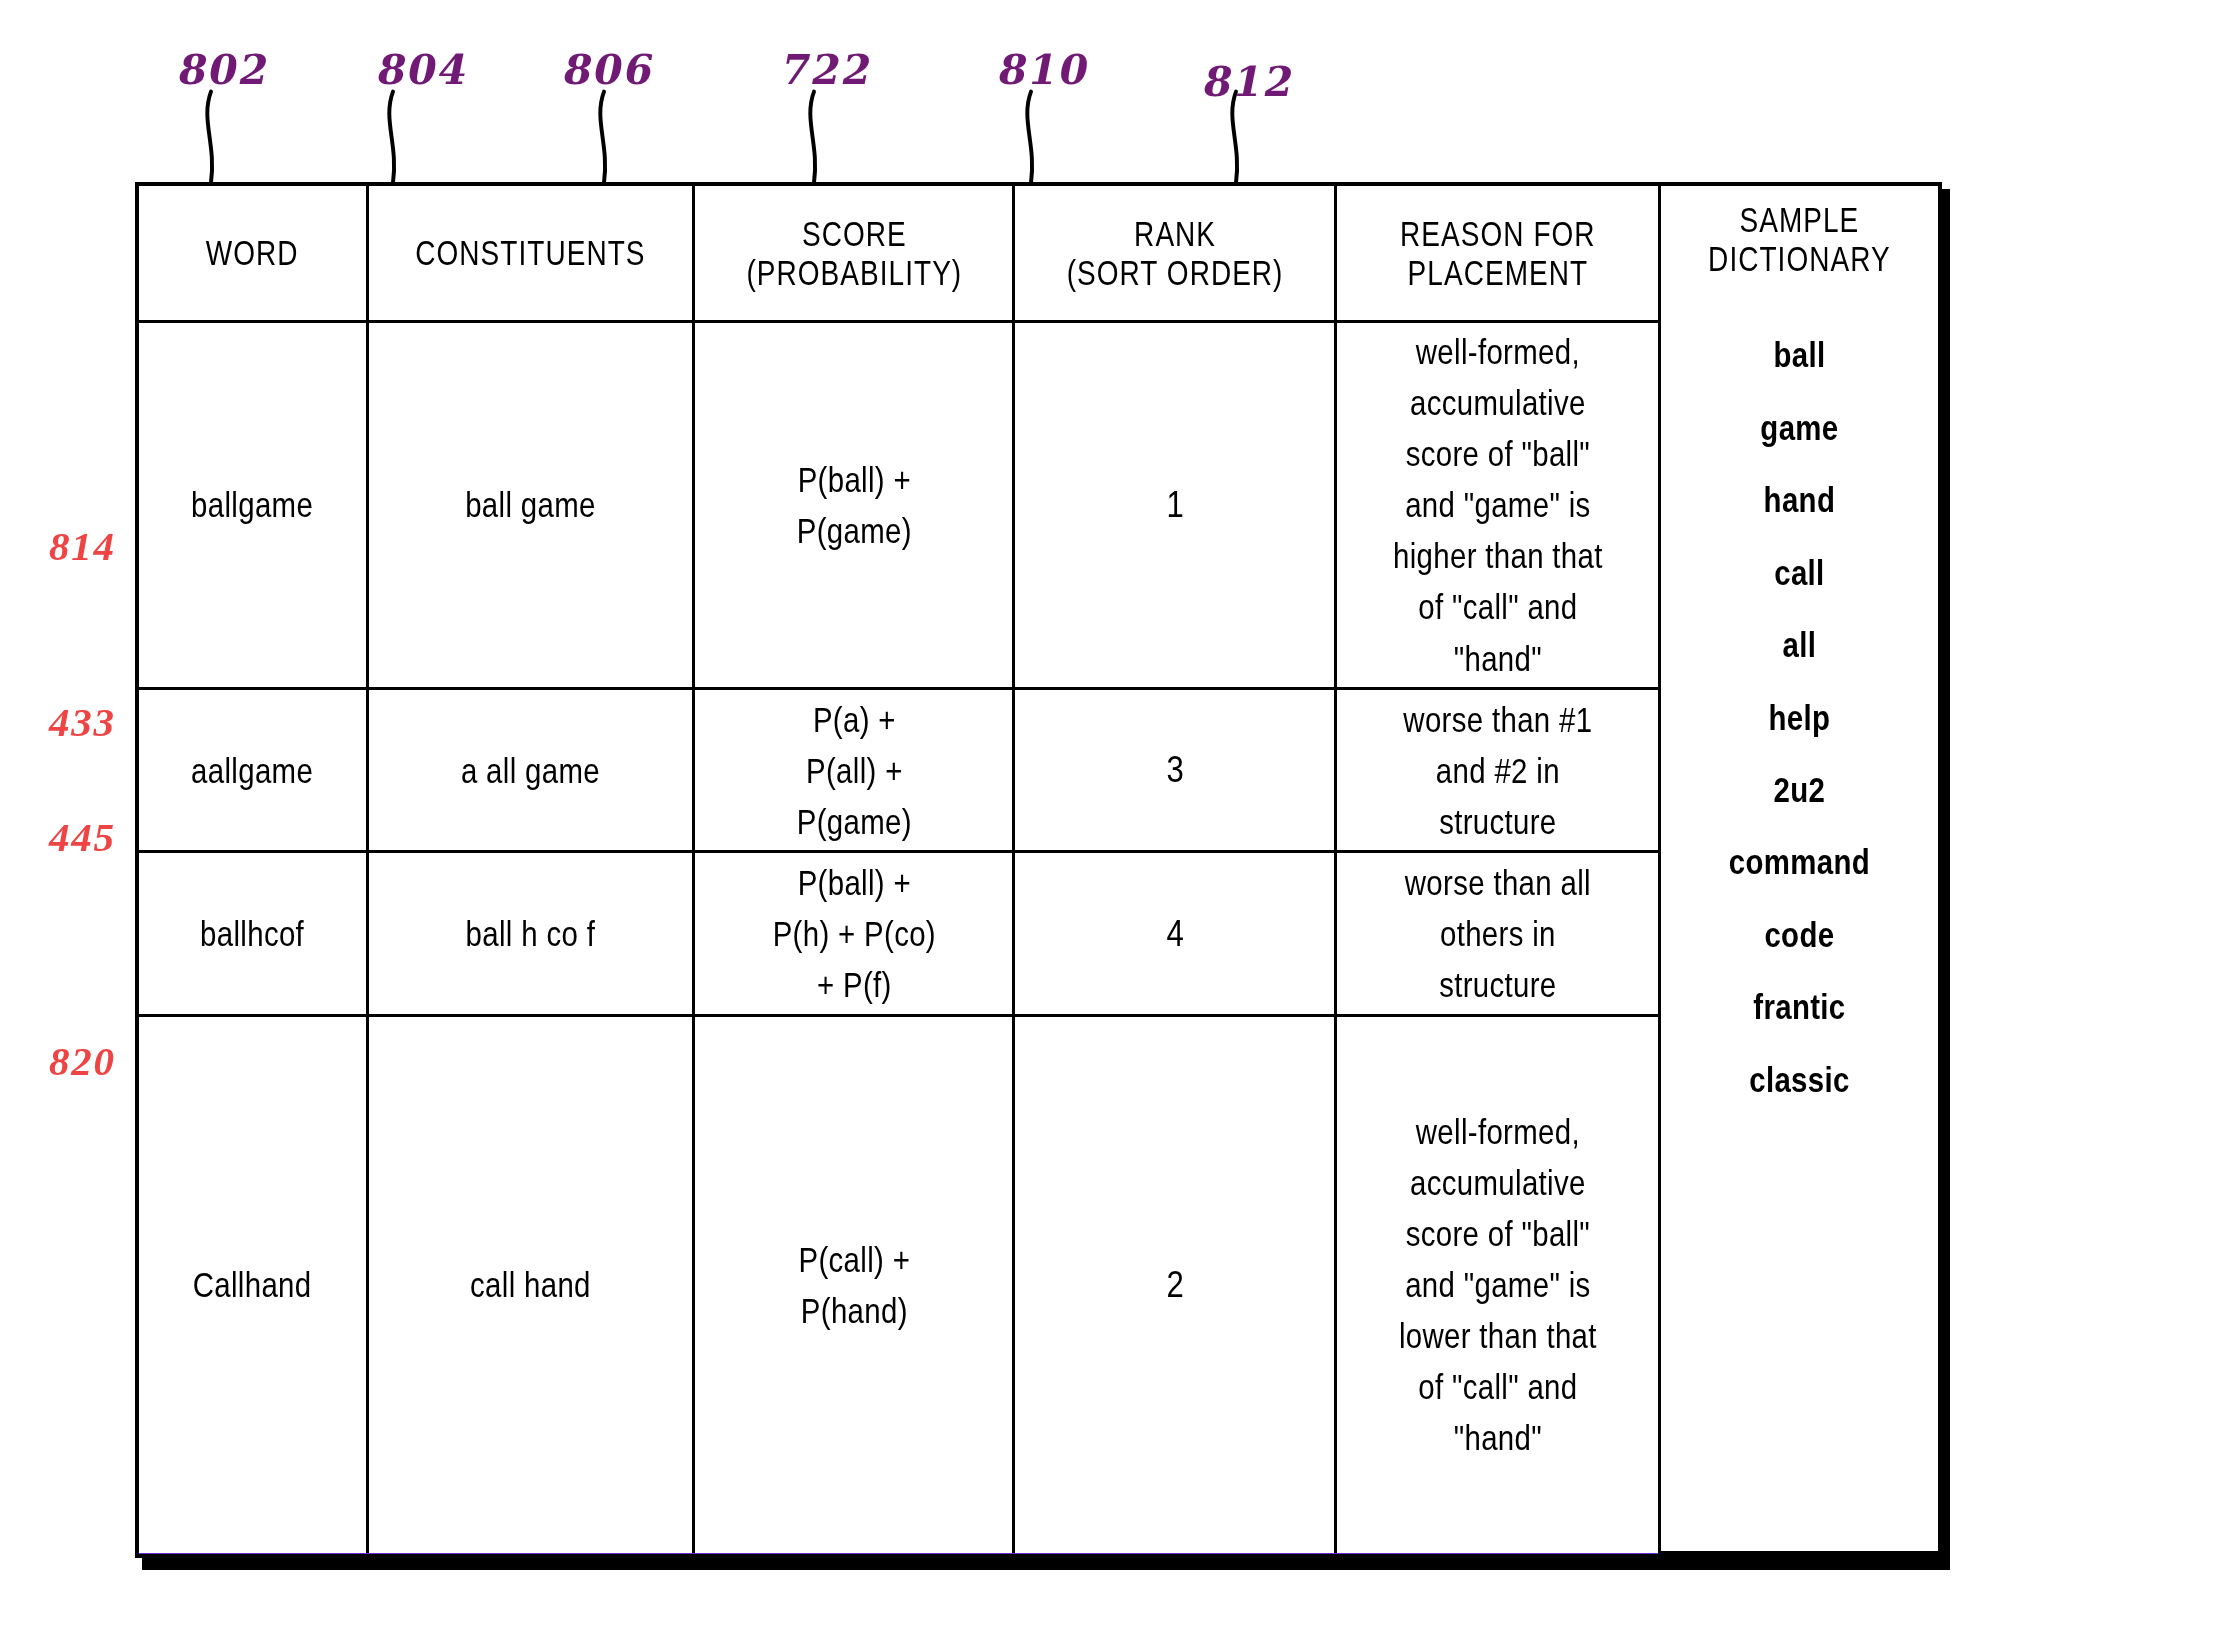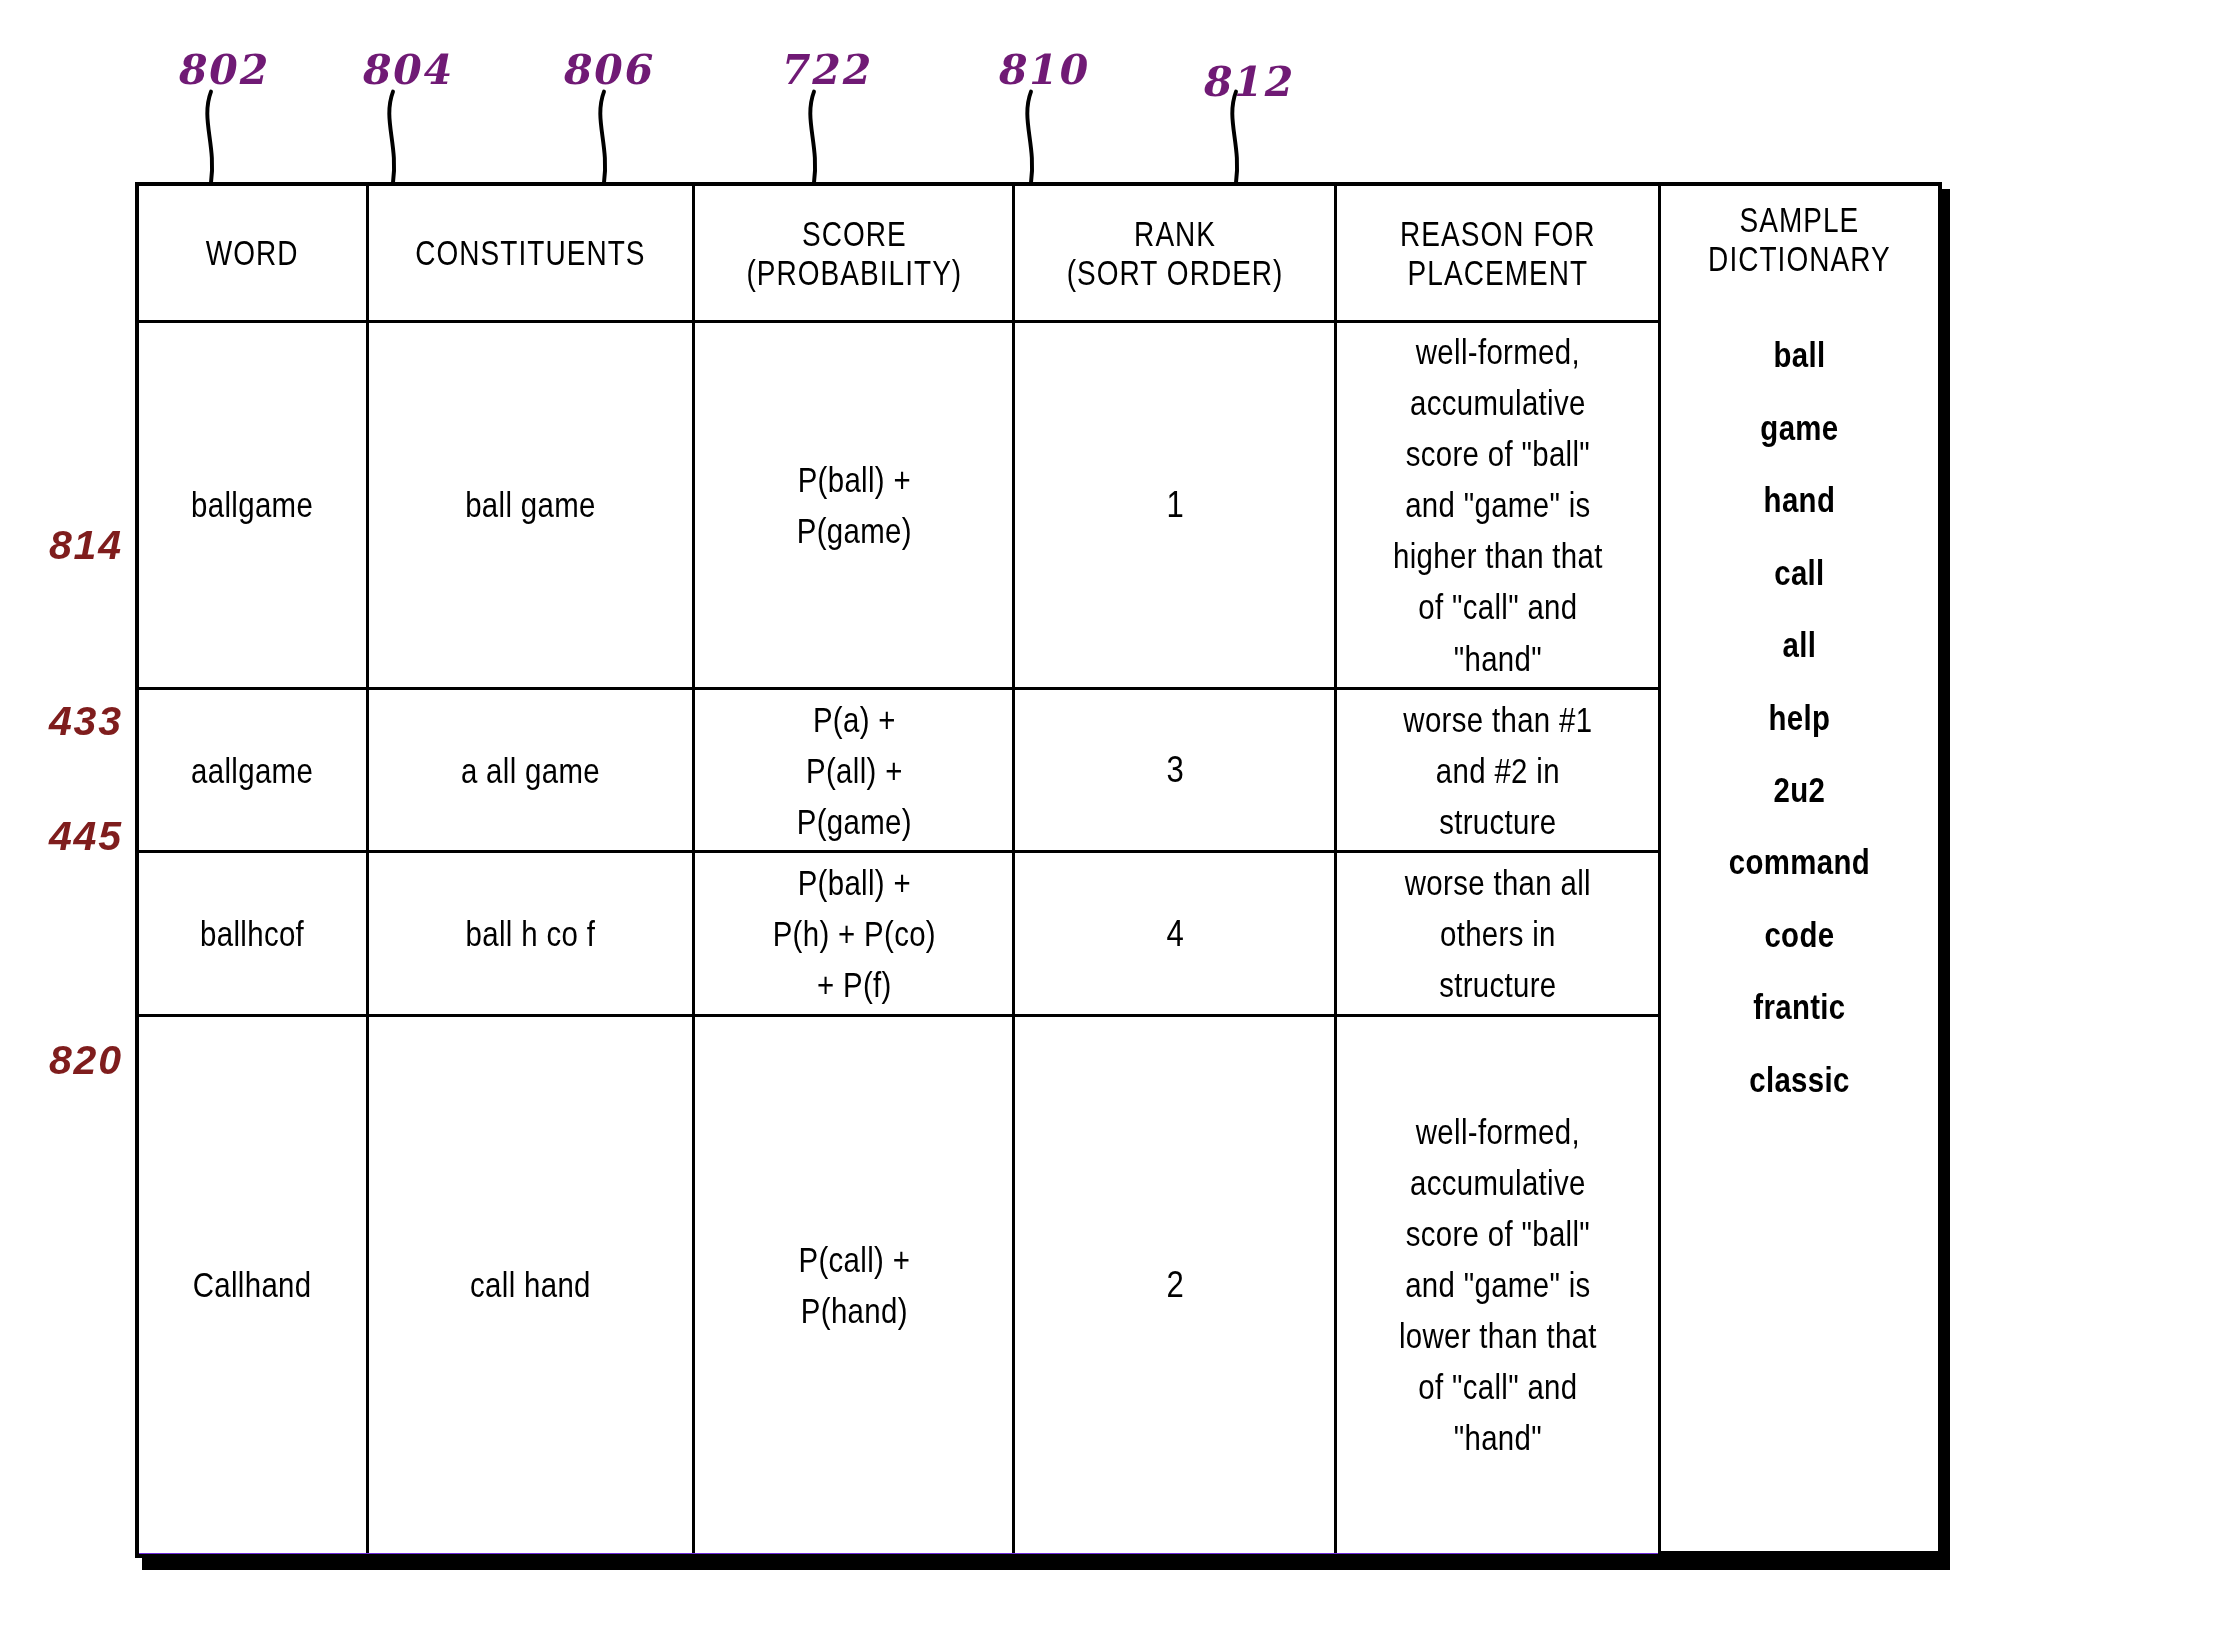--- a/index.html
+++ b/index.html
@@ -22,26 +22,26 @@
     font-family: "DejaVu Serif", serif;
     font-style: italic;
     font-weight: bold;
     font-size: 41px;
     letter-spacing: 1.8px;
     color: #701a75;
     white-space: nowrap;
   }
   .ref-left {
     position: absolute;
-    font-family: Liberation Sans, sans-serif;
+    font-family: Liberation Serif, serif;
     font-style: italic;
     font-weight: bold;
     font-size: 41px;
     letter-spacing: 1.8px;
-    color: #7f1d1d;
+    color: #ef4444;
     white-space: nowrap;
   }
   .leader-top {
     position: absolute;
     overflow: visible;
   }
   .leader-left {
     position: absolute;
     overflow: visible;
   }
@@ -156,21 +156,21 @@
   .lines div { white-space: nowrap; }
 </style>
 </head>
 <body>
 
 <div class="ref-top" style="left:179px; top:46px;">802</div>
 <svg class="leader-top" style="left:197px; top:89px;" width="35" height="98" viewBox="0 0 40 110">
   <path d="M16,2 C4,34 22,62 16,106" stroke="#000" stroke-width="4.5" fill="none" stroke-linecap="round"></path>
 </svg>
 
-<div class="ref-top" style="left:363px; top:46px;">804</div>
+<div class="ref-top" style="left:378px; top:46px;">804</div>
 <svg class="leader-top" style="left:379px; top:89px;" width="35" height="98" viewBox="0 0 40 110">
   <path d="M16,2 C4,34 22,62 16,106" stroke="#000" stroke-width="4.5" fill="none" stroke-linecap="round"></path>
 </svg>
 
 <div class="ref-top" style="left:564px; top:46px;">806</div>
 <svg class="leader-top" style="left:590px; top:89px;" width="35" height="98" viewBox="0 0 40 110">
   <path d="M16,2 C4,34 22,62 16,106" stroke="#000" stroke-width="4.5" fill="none" stroke-linecap="round"></path>
 </svg>
 
 <div class="ref-top" style="left:782px; top:46px;">722</div>

